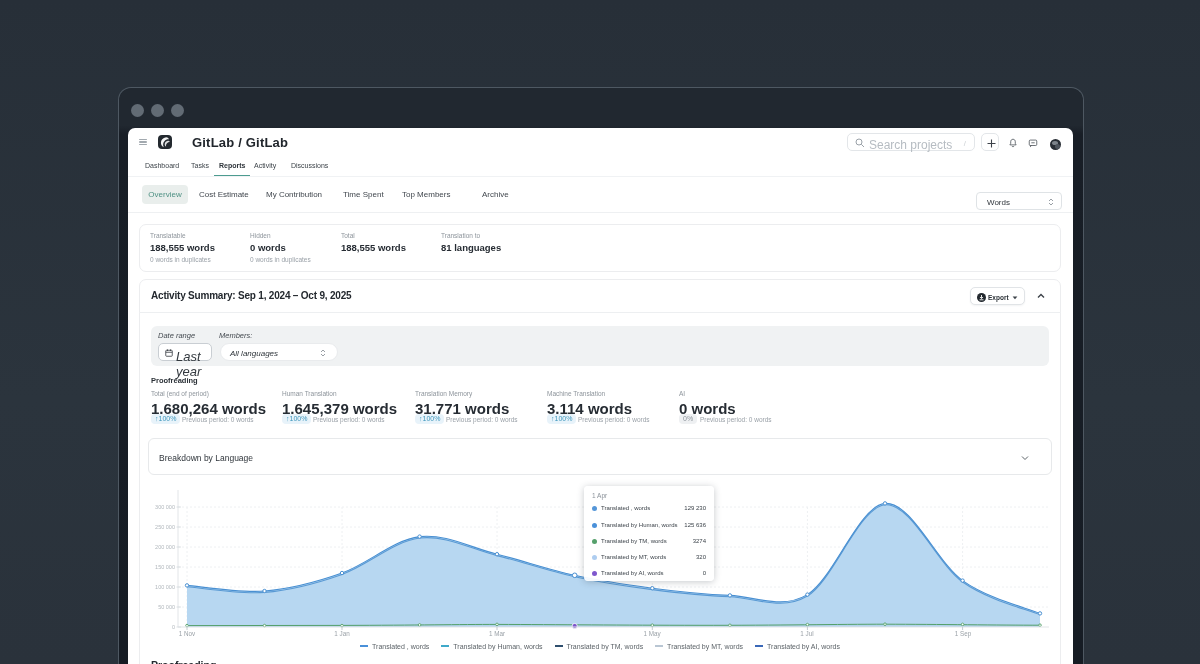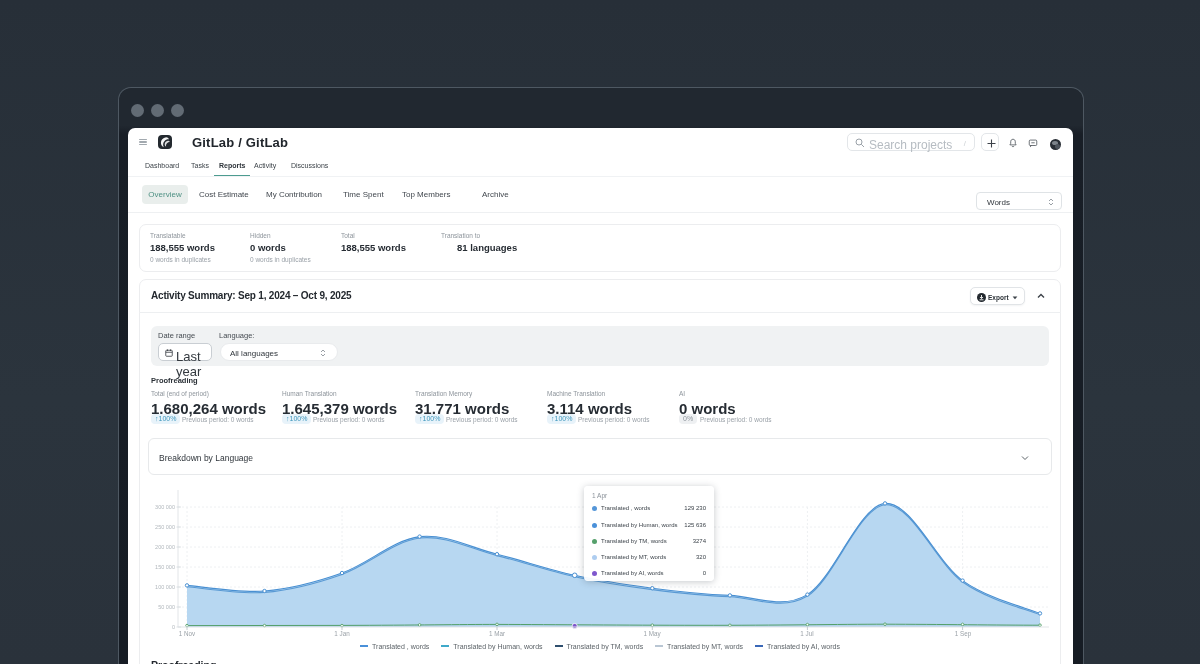--- a/index.html
+++ b/index.html
@@ -44,21 +44,21 @@
 
 #panel { position:absolute; left:139px; top:279px; width:922px; height:395px;
   border:1px solid #ecedef; border-radius:7px; }
 #ptitle { position:absolute; left:151px; top:290px; font-size:10px; letter-spacing:-0.2px; font-weight:bold; color:#23282e; }
 #exportbtn { position:absolute; left:970px; top:287px; width:55px; height:18px;
   border:1px solid #e1e4e7; border-radius:5px; background:#fff; box-shadow:0 1px 2px rgba(40,50,60,0.06); }
 #exportbtn span { position:absolute; left:17px; top:5.5px; font-size:6.5px; font-weight:bold; color:#2b3137; }
 #chevup { position:absolute; left:1036px; top:291px; width:10px; height:10px; }
 #sep2 { position:absolute; left:139px; top:312px; width:922px; height:1px; background:#edeff1; }
 
-#filter { position:absolute; left:151px; top:326px; width:898px; height:40px; background:#f0f2f3; border-radius:6px; }
+#filter { position:absolute; left:151px; top:326px; width:898px; height:40px; background:#f0f2f3; border-radius:6px;font-style:italic; }
 #filter .flab { position:absolute; top:4.5px; font-size:7.5px; color:#454b51; }
 #lastyear { position:absolute; left:7px; top:17px; width:54px; height:18px; background:#fff;
   border:1px solid #c9ced3; border-radius:5px; }
 #lastyear span { position:absolute; left:17px; top:4.5px; font-size:13px; color:#33393f; }
 #alllang { position:absolute; left:69px; top:17px; width:118px; height:18px; background:#fff;
   border:1px solid #e9ebed; border-radius:9px; }
 #alllang span { position:absolute; left:9px; top:4.5px; font-size:8px; color:#2f353b; }
 
 #translab { position:absolute; left:151px; top:376px; font-size:7.5px; font-weight:bold; color:#2b3137; }
 .tlab { position:absolute; top:389.5px; font-size:6.5px; color:#8d949b; }
@@ -160,21 +160,21 @@
 <div id="statcard"></div>
 <div class="slab" style="left:150px;">Translatable</div>
 <div class="sval" style="left:150px;">188,555 words</div>
 <div class="ssub" style="left:150px;">0 words in duplicates</div>
 <div class="slab" style="left:250px;">Hidden</div>
 <div class="sval" style="left:250px;">0 words</div>
 <div class="ssub" style="left:250px;">0 words in duplicates</div>
 <div class="slab" style="left:341px;">Total</div>
 <div class="sval" style="left:341px;">188,555 words</div>
 <div class="slab" style="left:441px;">Translation to</div>
-<div class="sval" style="left:441px;margin-left:16px;">81 languages</div>
+<div class="sval" style="left:441px;">81 languages</div>
 
 <div id="panel"></div>
 <div id="ptitle">Activity Summary: Sep 1, 2024 – Oct 9, 2025</div>
 <div id="exportbtn">
 <div style="position:absolute;left:6px;top:4.5px;width:9px;height:9px;border-radius:50%;background:#23292f;">
 <svg width="9" height="9" viewBox="0 0 9 9" style="position:absolute;left:0;top:0;">
 <path d="M4.5 2 L4.5 5 M3 4 L4.5 5.6 L6 4 M2.5 6.8 L6.5 6.8" stroke="#fff" stroke-width="0.9" fill="none"></path>
 </svg>
 </div>
 <span>Export</span>
@@ -182,21 +182,21 @@
 <path d="M0.5 0.5 L3.5 4 L6.5 0.5 Z" fill="#3c4249"></path>
 </svg>
 </div>
 <svg id="chevup" viewBox="0 0 10 10">
     <path d="M2 6.5 L5 3.5 L8 6.5" fill="none" stroke="#3c4249" stroke-width="1.4"></path>
   </svg>
 <div id="sep2"></div>
 
 <div id="filter">
 <div class="flab" style="left:7px;">Date range</div>
-<div class="flab" style="left:68px;">Language:</div>
+<div class="flab" style="left:68px;">Members:</div>
 <div id="lastyear">
 <svg width="8" height="8" viewBox="0 0 16 16" style="position:absolute;left:6px;top:4.5px;">
 <rect x="1.5" y="2.5" width="13" height="12" rx="1.5" fill="none" stroke="#33393f" stroke-width="1.6"></rect>
 <line x1="1.5" y1="6.5" x2="14.5" y2="6.5" stroke="#33393f" stroke-width="1.6"></line>
 <line x1="5" y1="0.8" x2="5" y2="4" stroke="#33393f" stroke-width="1.6"></line>
 <line x1="11" y1="0.8" x2="11" y2="4" stroke="#33393f" stroke-width="1.6"></line>
 </svg>
 <span>Last year</span>
 </div>
 <div id="alllang">

